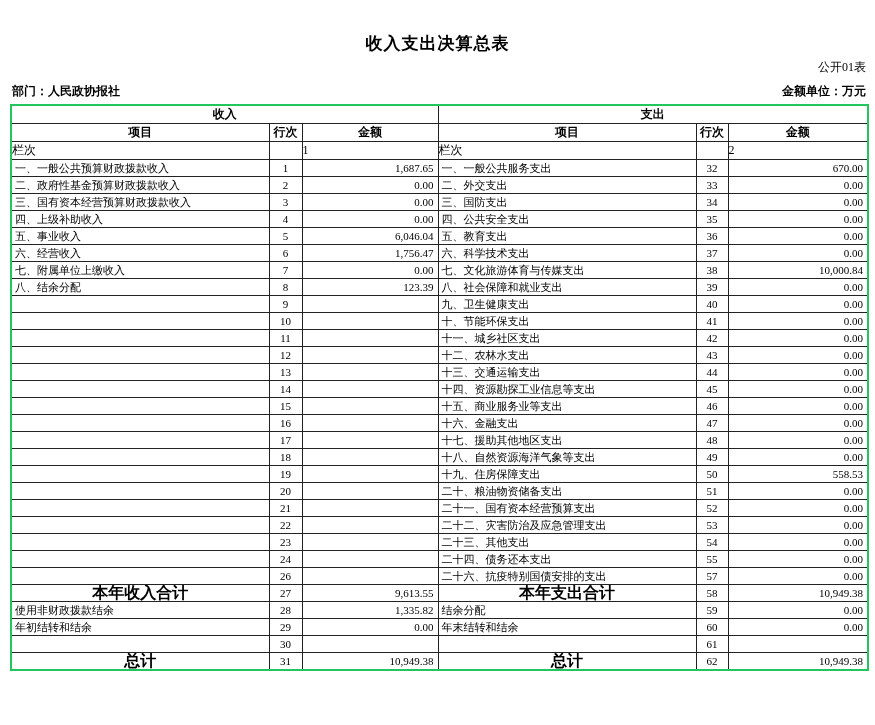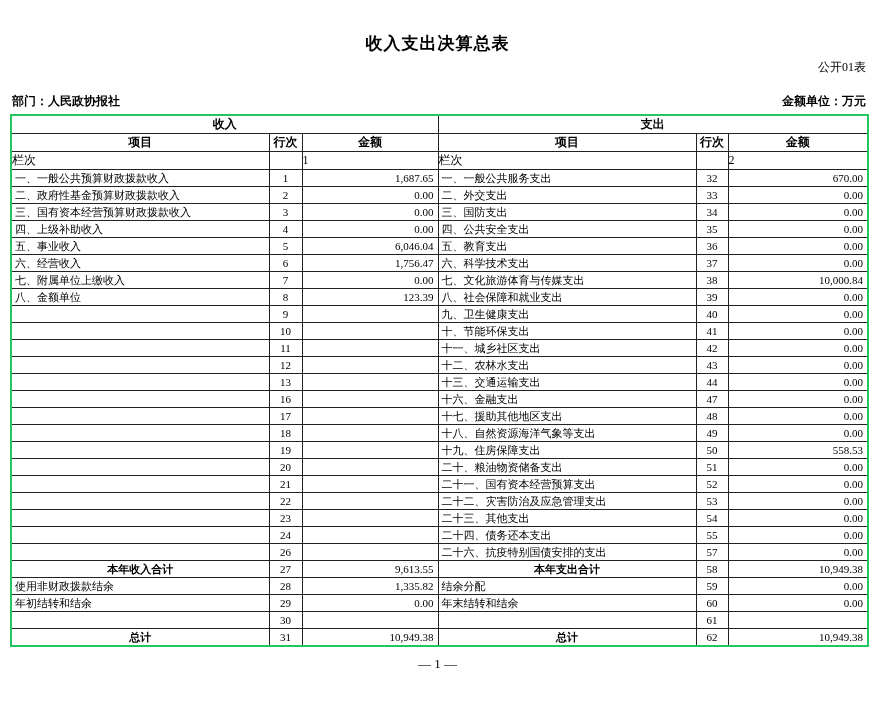--- a/index.html
+++ b/index.html
@@ -21,21 +21,21 @@
   }
   .form-code-row {
     margin-top: 5px;
     text-align: right;
     padding-right: 9px;
     font-size: 12px;
     font-weight: normal;
     line-height: 15px;
   }
   .meta-row {
-    margin-top: 19px;
+    margin-top: 9px;
     display: flex;
     justify-content: space-between;
     padding: 0 9px 0 12px;
     font-size: 12px;
     font-weight: bold;
     line-height: 15px;
   }
 
   table.decision-table {
     border-collapse: collapse;
@@ -66,21 +66,21 @@
     font-size: 11px;
     line-height: 16px;
   }
   td.item { text-align: left; padding-left: 3px; }
   td.line { text-align: center; }
   td.amount { text-align: right; padding-right: 4px; }
   td.item.emph {
     font-weight: bold;
     text-align: center;
     padding-left: 0;
-    font-size: 11px;
+    font-size: 16px;
   }
   .page-footer {
     margin-top: 9px;
     text-align: center;
     font-size: 13px;
   }
 </style>
 </head>
 <body>
 
@@ -177,21 +177,21 @@
     </tr>
         <tr class="data-row">
       <td class="item">七、附属单位上缴收入</td>
       <td class="line">7</td>
       <td class="amount">0.00</td>
       <td class="item">七、文化旅游体育与传媒支出</td>
       <td class="line">38</td>
       <td class="amount">10,000.84</td>
     </tr>
         <tr class="data-row">
-      <td class="item">八、金额单位</td>
+      <td class="item">八、结余分配</td>
       <td class="line">8</td>
       <td class="amount">123.39</td>
       <td class="item">八、社会保障和就业支出</td>
       <td class="line">39</td>
       <td class="amount">0.00</td>
     </tr>
         <tr class="data-row">
       <td class="item"></td>
       <td class="line">9</td>
       <td class="amount"></td>
@@ -222,20 +222,36 @@
       <td class="item">十二、农林水支出</td>
       <td class="line">43</td>
       <td class="amount">0.00</td>
     </tr>
         <tr class="data-row">
       <td class="item"></td>
       <td class="line">13</td>
       <td class="amount"></td>
       <td class="item">十三、交通运输支出</td>
       <td class="line">44</td>
+      <td class="amount">0.00</td>
+    </tr>
+        <tr class="data-row">
+      <td class="item"></td>
+      <td class="line">14</td>
+      <td class="amount"></td>
+      <td class="item">十四、资源勘探工业信息等支出</td>
+      <td class="line">45</td>
+      <td class="amount">0.00</td>
+    </tr>
+        <tr class="data-row">
+      <td class="item"></td>
+      <td class="line">15</td>
+      <td class="amount"></td>
+      <td class="item">十五、商业服务业等支出</td>
+      <td class="line">46</td>
       <td class="amount">0.00</td>
     </tr>
         <tr class="data-row">
       <td class="item"></td>
       <td class="line">16</td>
       <td class="amount"></td>
       <td class="item">十六、金融支出</td>
       <td class="line">47</td>
       <td class="amount">0.00</td>
     </tr>

